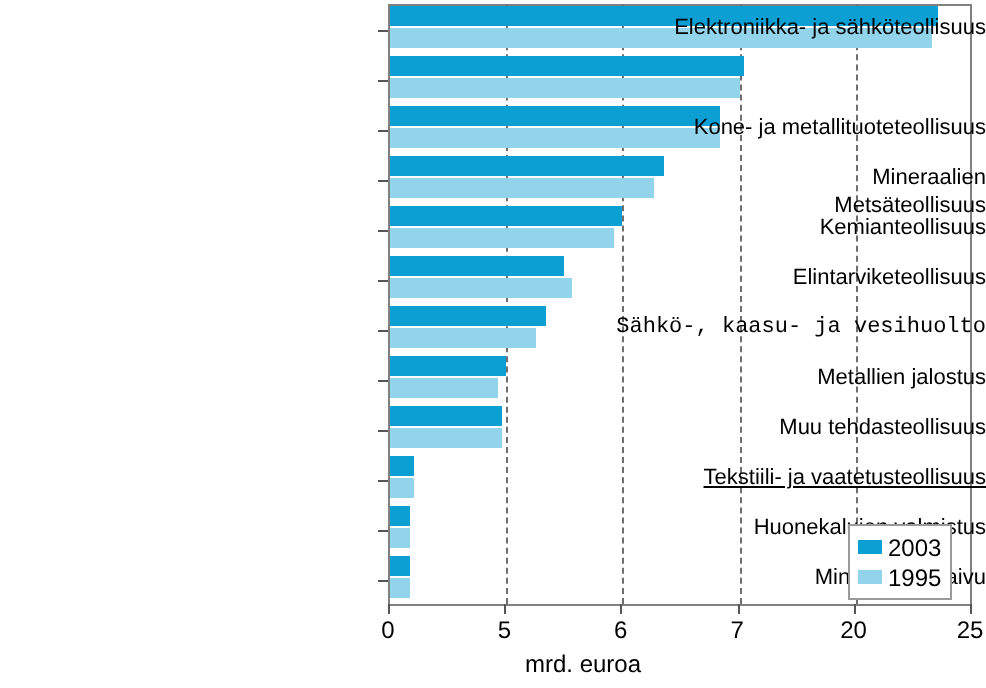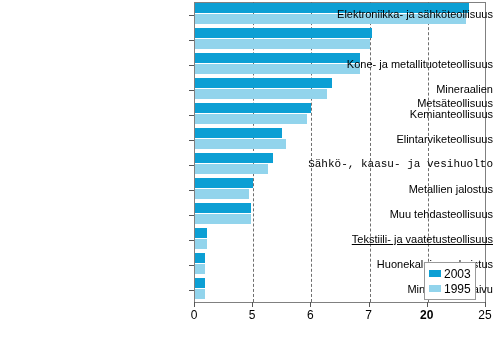--- a/index.html
+++ b/index.html
@@ -245,25 +245,28 @@
   <div id="x-axis">
       <div class="x-tick" style="left: 194px;"></div>
       <div class="x-tick-label" style="left: 174px;">0</div>
       <div class="x-tick" style="left: 252.2px;"></div>
       <div class="x-tick-label" style="left: 232.2px;">5</div>
       <div class="x-tick" style="left: 310.4px;"></div>
       <div class="x-tick-label" style="left: 290.4px;">6</div>
       <div class="x-tick" style="left: 368.6px;"></div>
       <div class="x-tick-label" style="left: 348.6px;">7</div>
       <div class="x-tick" style="left: 426.8px;"></div>
-      <div class="x-tick-label" style="left: 406.8px; font-weight: bold;">20</div>
+      <div class="x-tick-label" style="left: 406.8px;">20</div>
       <div class="x-tick" style="left: 485px;"></div>
       <div class="x-tick-label" style="left: 465px;">25</div>
     </div>
 
+  <div id="x-axis-title">
+    <span id="x-axis-title-inner">mrd. euroa</span>
+  </div>
 
   <div id="legend">
       <div class="legend-row">
         <span class="legend-swatch" style="background: rgb(12, 159, 212);"></span>
         <span class="legend-text">2003</span>
       </div>
       <div class="legend-row">
         <span class="legend-swatch" style="background: rgb(146, 212, 236);"></span>
         <span class="legend-text">1995</span>
       </div>

